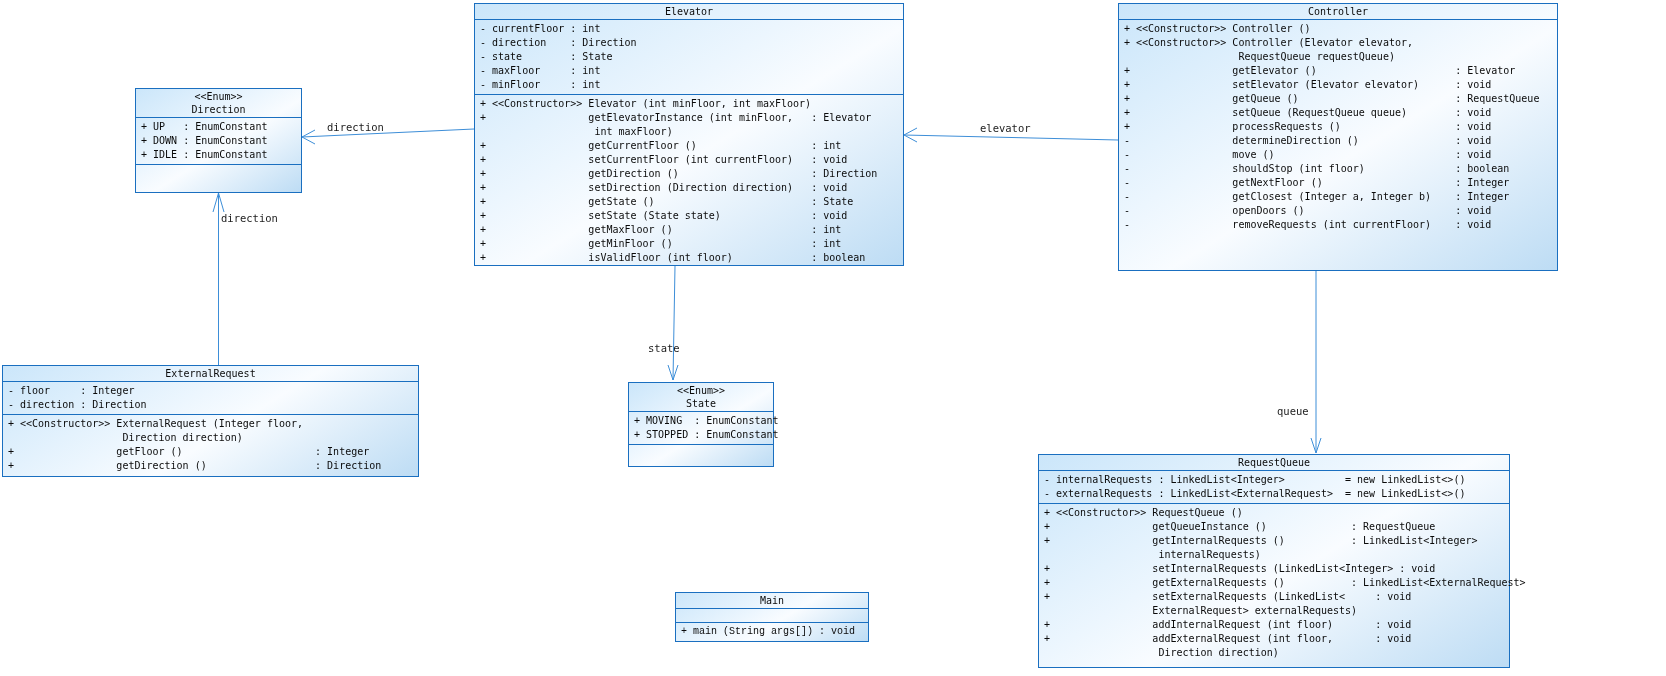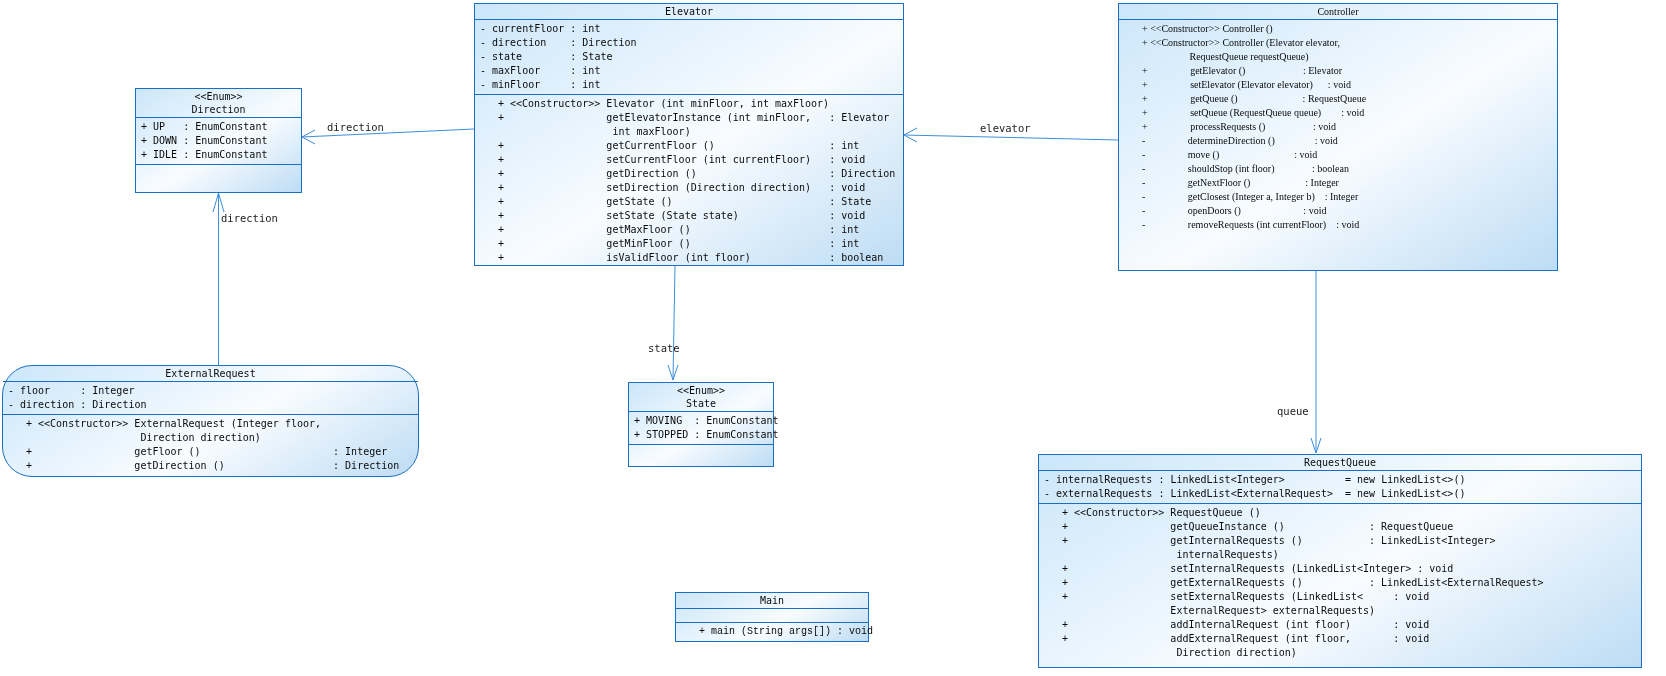--- a/index.html
+++ b/index.html
@@ -20,33 +20,33 @@
     font-size:10px; line-height:14px;
     box-sizing:border-box;
   }
   .box-title {
     border-bottom:1px solid #1a6fc0;
     text-align:center; padding:1px 2px; flex:0 0 auto;
   }
   .box-title .row { height:13px; line-height:13px; }
   .compartment { padding:2px 5px; box-sizing:border-box; }
   .attrs { border-bottom:1px solid #1a6fc0; flex:0 0 auto; }
-  .methods { flex:1 1 auto;margin-left:18px; }
+  .methods { flex:1 1 auto; }
   .attrs-flex { flex:1 1 auto; }           
   .methods-fixed { flex:0 0 auto;font-family:Liberation Mono, monospace; }
   .row { white-space:pre; height:14px; line-height:14px; }
 
   
   #box-direction        { left:135px;  top:88px;  width:167px; height:105px; }
   #box-elevator         { left:474px;  top:3px;   width:430px; height:263px; }
-  #box-controller       { left:1118px; top:3px;   width:440px; height:268px;font-family:Liberation Serif, serif; }
-  #box-external-request { left:2px;    top:365px; width:417px; height:112px;border-radius:30px; }
+  #box-controller       { left:1118px; top:3px;   width:440px; height:268px; }
+  #box-external-request { left:2px;    top:365px; width:417px; height:112px; }
   #box-state            { left:628px;  top:382px; width:146px; height:85px;  }
   #box-main             { left:675px;  top:592px; width:194px; height:50px;  }
-  #box-request-queue    { left:1038px; top:454px; width:604px; height:214px; }
+  #box-request-queue    { left:1038px; top:454px; width:472px; height:214px; }
 
   .wire-label {
     position:absolute; font-size:10.5px; line-height:12px; color:#1c1c1c;
     white-space:pre; background:transparent;
   }
   #lbl-direction-1 { left:327px;  top:121px; }
   #lbl-direction-2 { left:221px;  top:212px; }
   #lbl-elevator    { left:980px;  top:122px; }
   #lbl-state       { left:648px;  top:342px; }
   #lbl-queue       { left:1277px; top:405px; }

